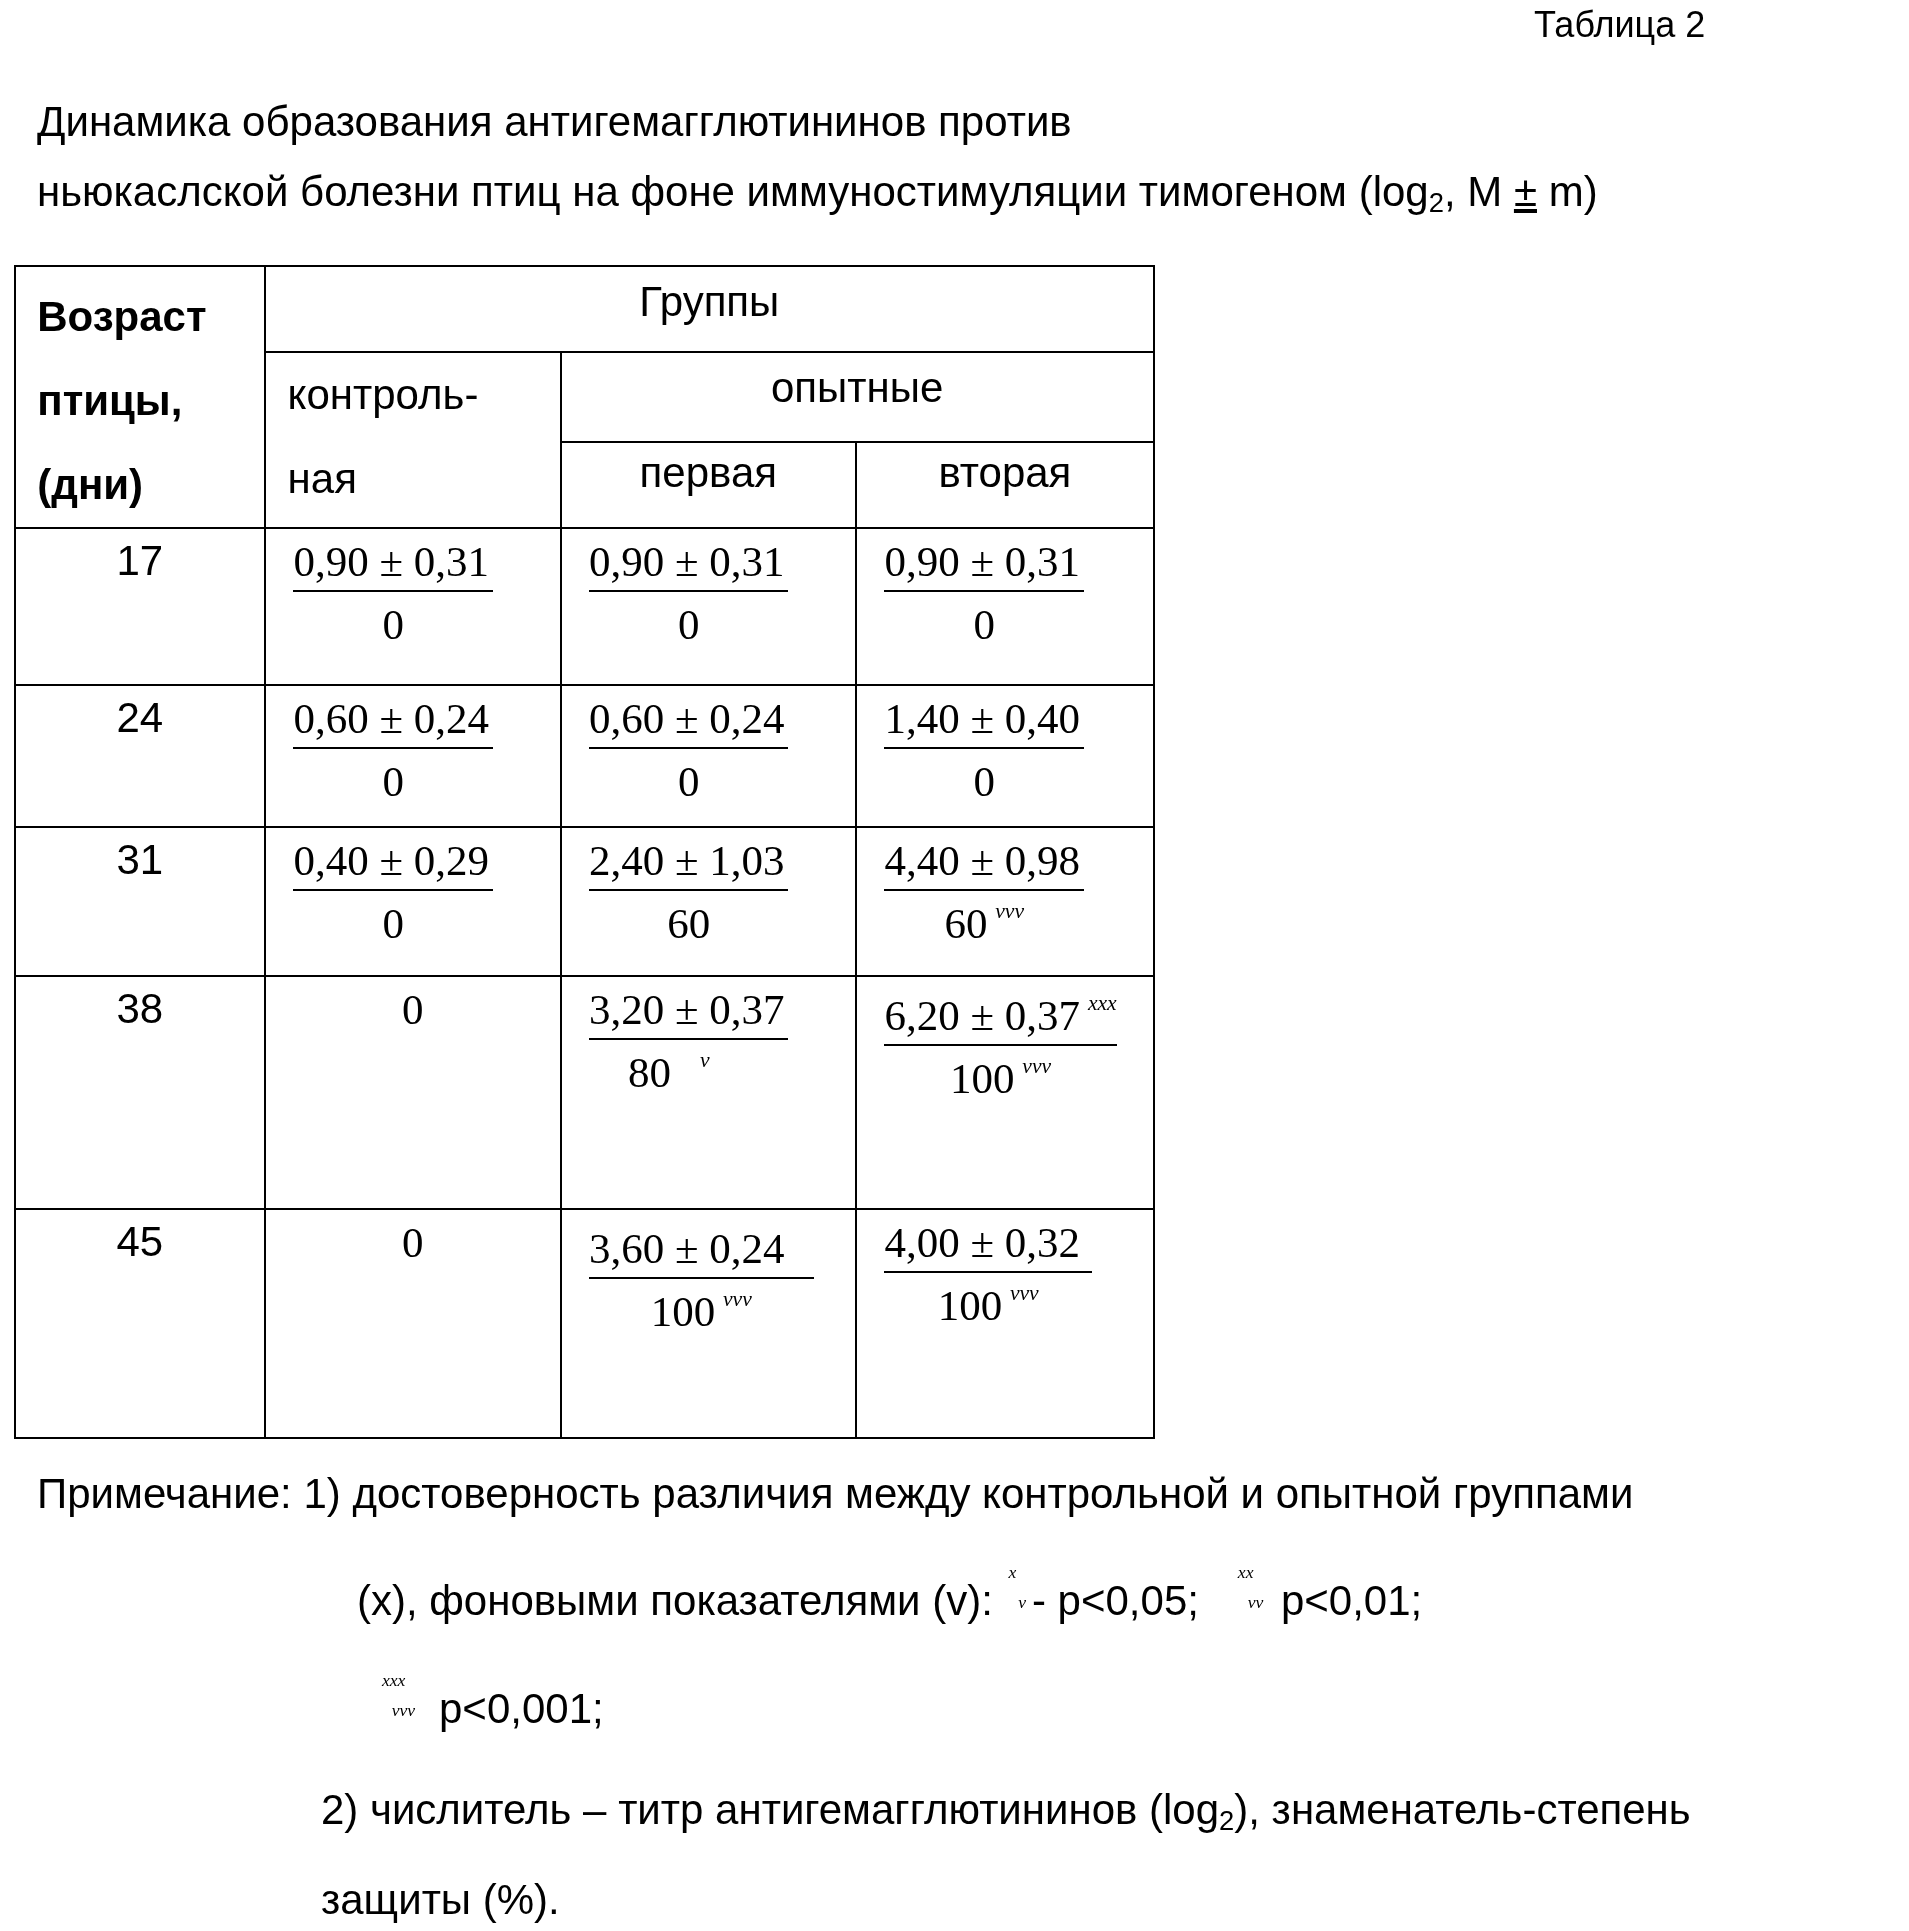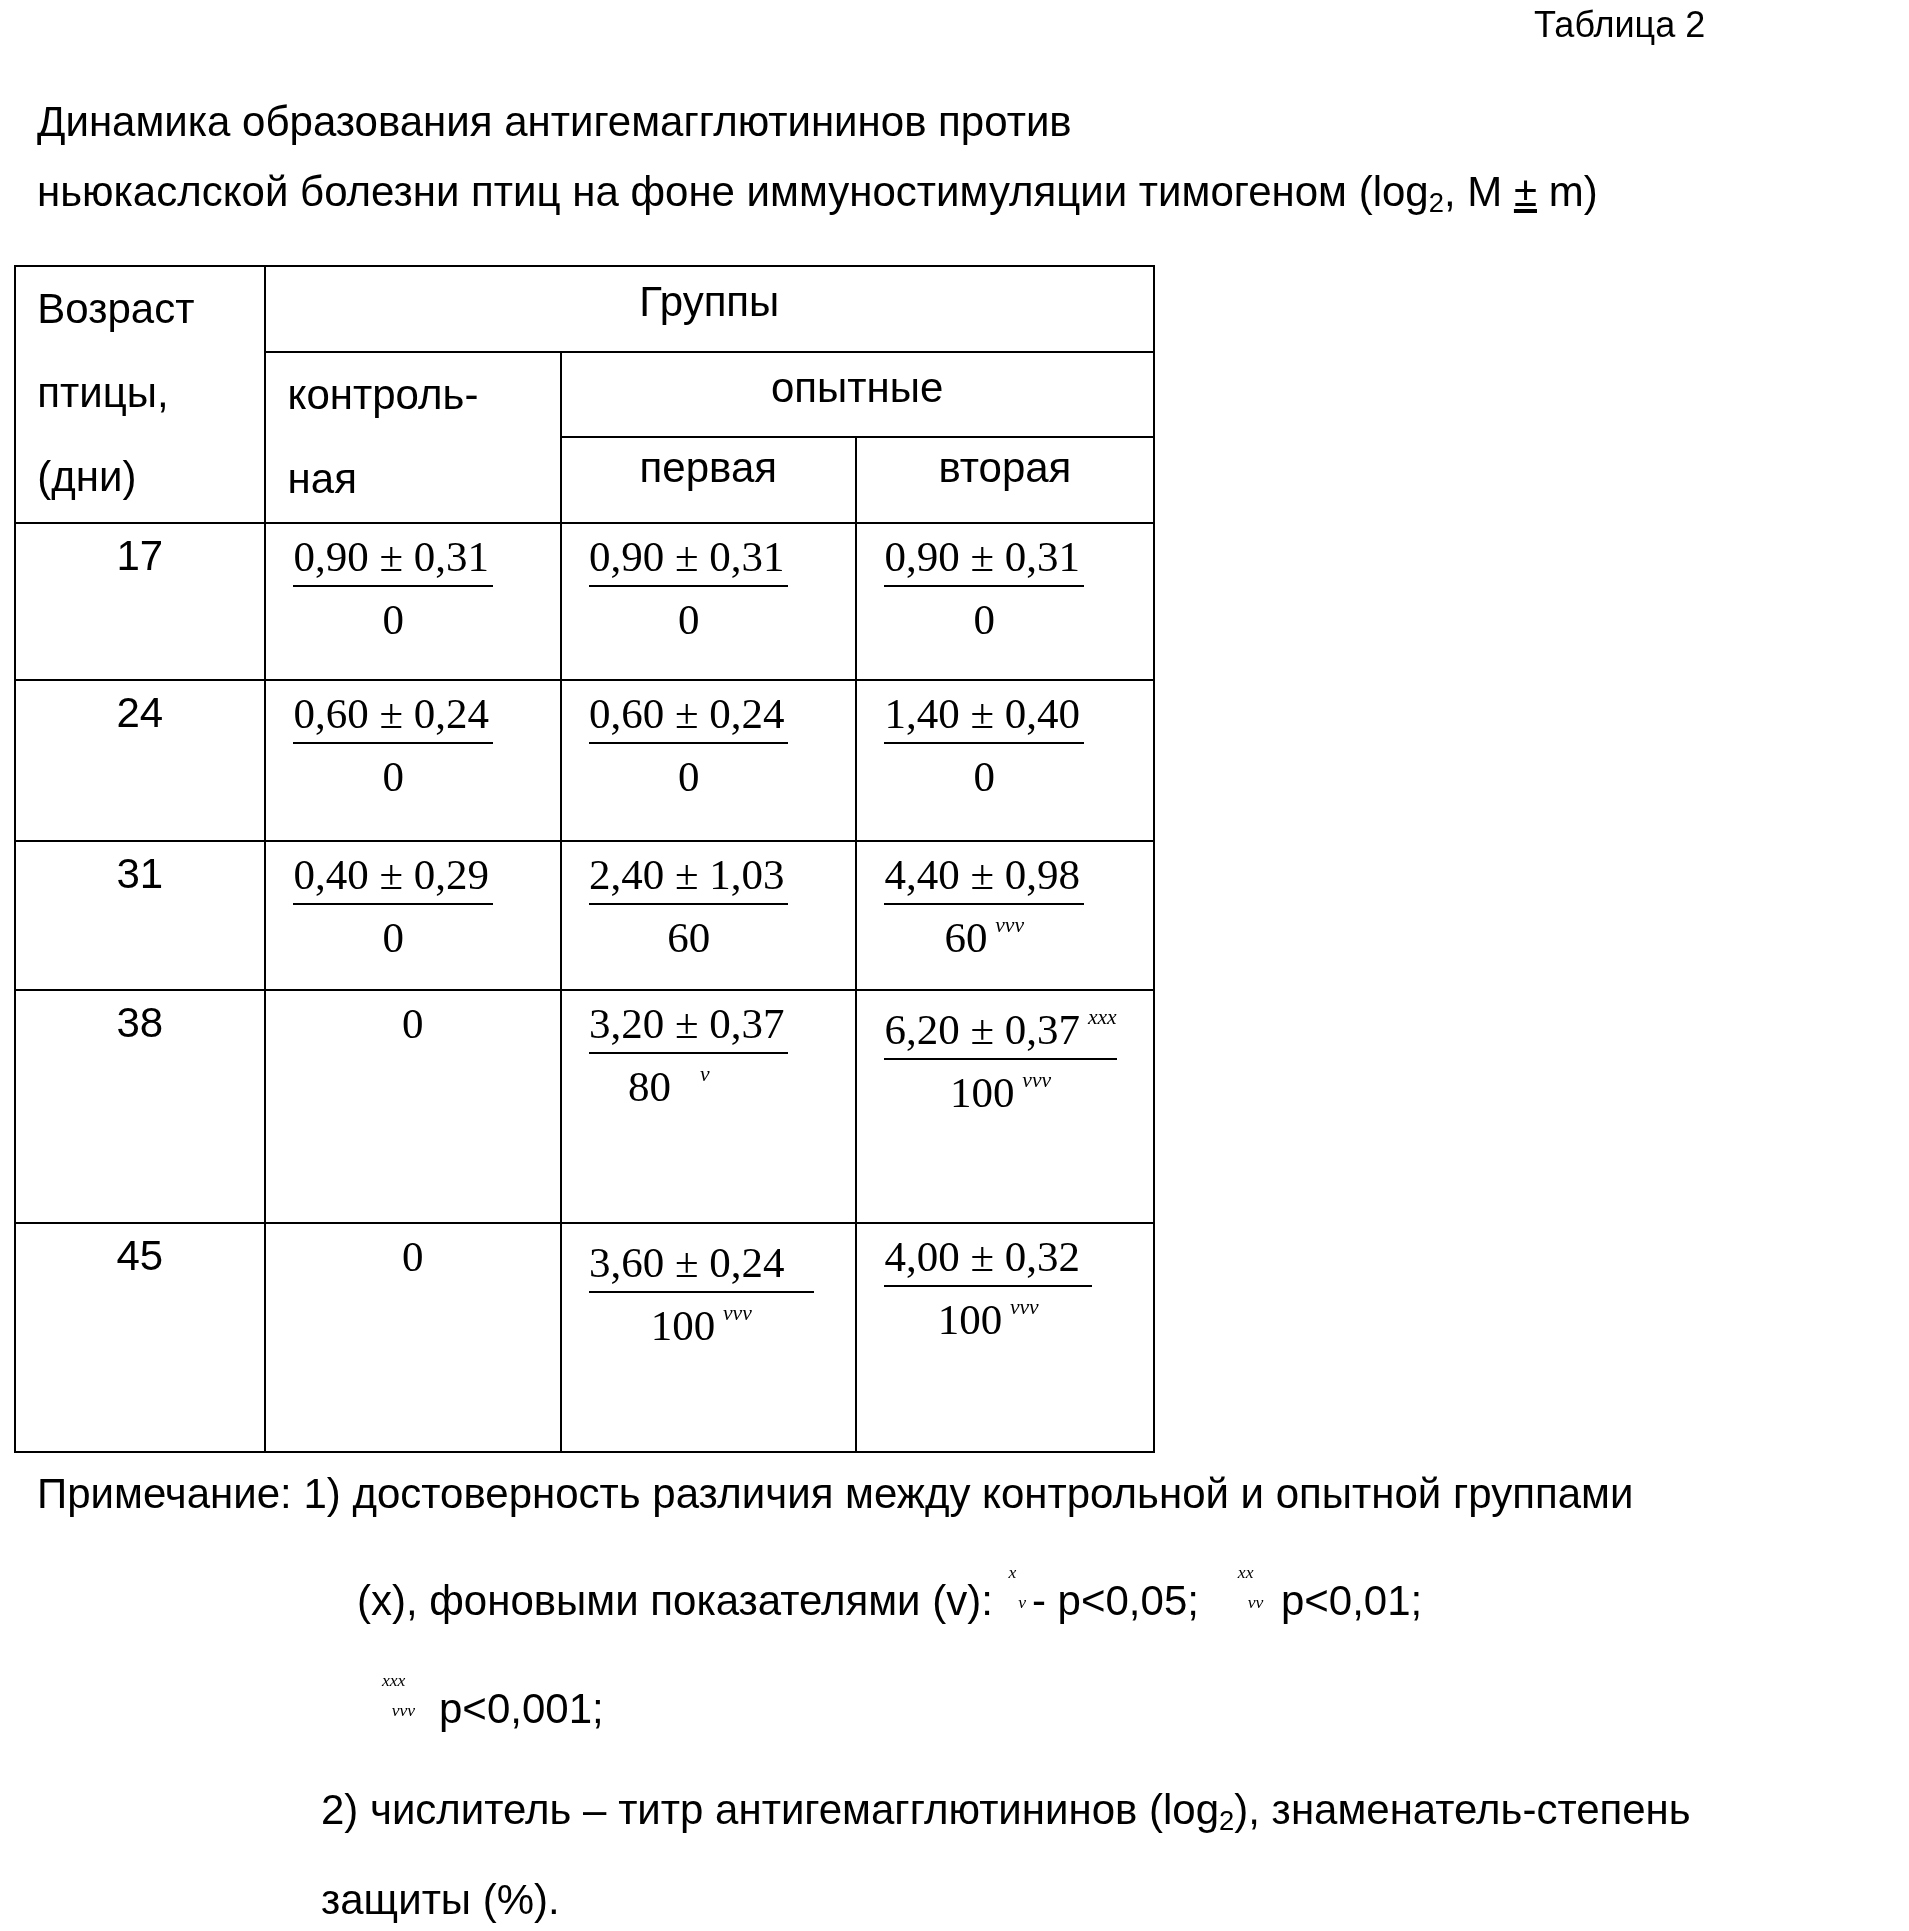--- a/index.html
+++ b/index.html
@@ -51,21 +51,21 @@
 
 <table id="data-table">
   <colgroup>
     <col style="width:249px">
     <col style="width:294px">
     <col style="width:294px">
     <col style="width:296px">
   </colgroup>
   <tbody>
       <tr style="height:86px">
-    <th rowspan="3" class="hdr hdr-left" style="line-height:84px; padding-top:0;">
+    <th rowspan="3" class="hdr hdr-left" style="line-height:84px; padding-top:8px;font-weight:bold;">
       <div>Возраст</div>
       <div>птицы,</div>
       <div>(дни)</div>
     </th>
     <th colspan="3" class="hdr hdr-center" style="line-height:69px;">Группы</th>
   </tr>
   <tr style="height:85px">
     <th rowspan="2" class="hdr hdr-left" style="line-height:84px;">
       <div>контроль-</div>
       <div>ная</div>
@@ -92,21 +92,21 @@
       </div>
     </td>
     <td class="val-cell">
       <div class="frac">
         <span class="num">0,90 ± 0,31</span>
         <span class="den">0</span>
       </div>
     </td>
   </tr>
 
-  <tr style="height:161px">
+  <tr style="height:142px">
     <td class="age-cell">24</td>
     <td class="val-cell">
       <div class="frac">
         <span class="num">0,60 ± 0,24</span>
         <span class="den">0</span>
       </div>
     </td>
     <td class="val-cell">
       <div class="frac">
         <span class="num">0,60 ± 0,24</span>

